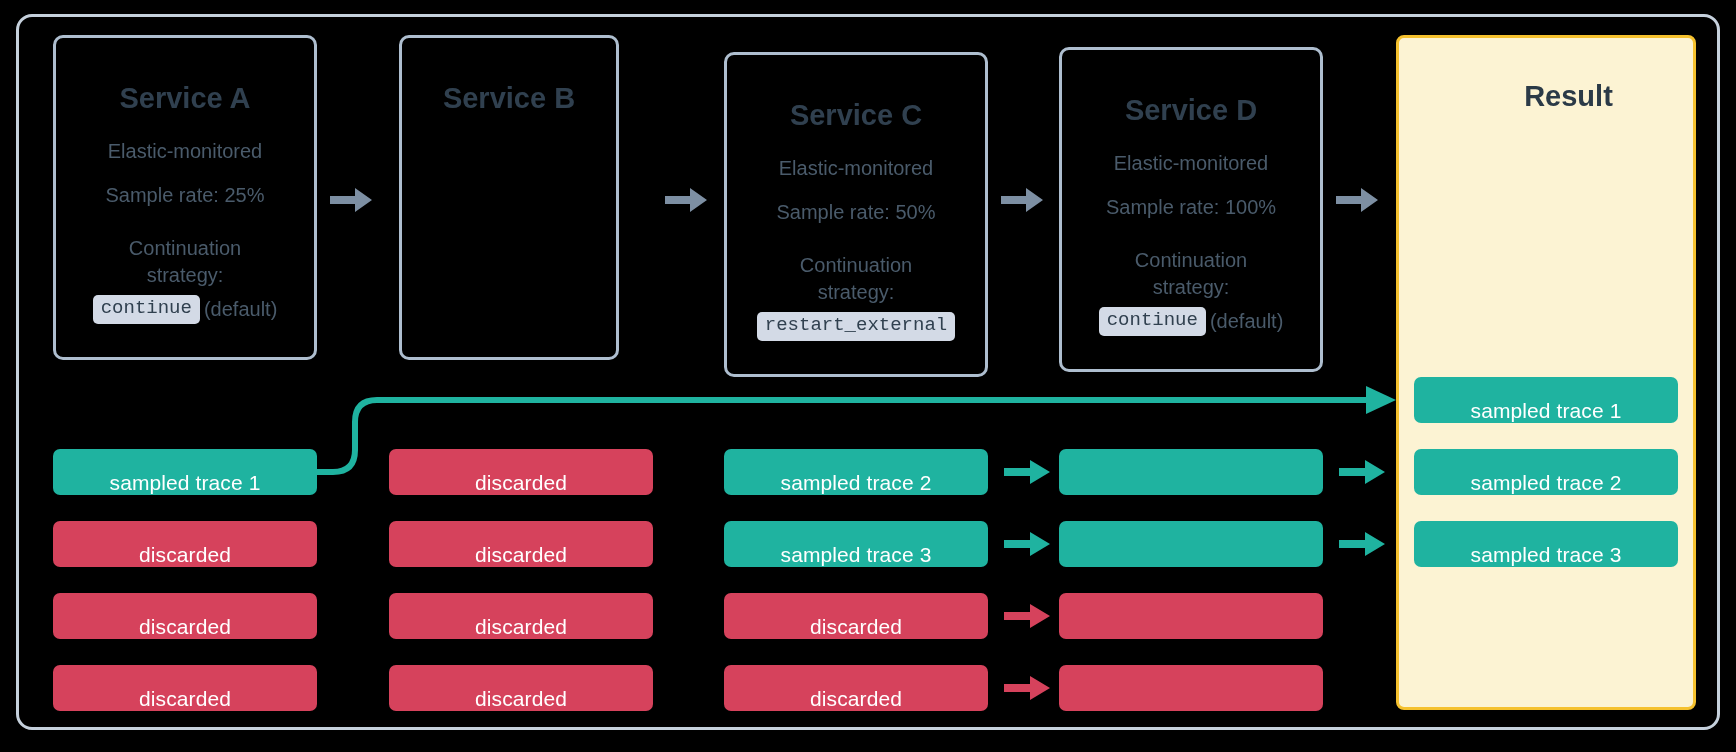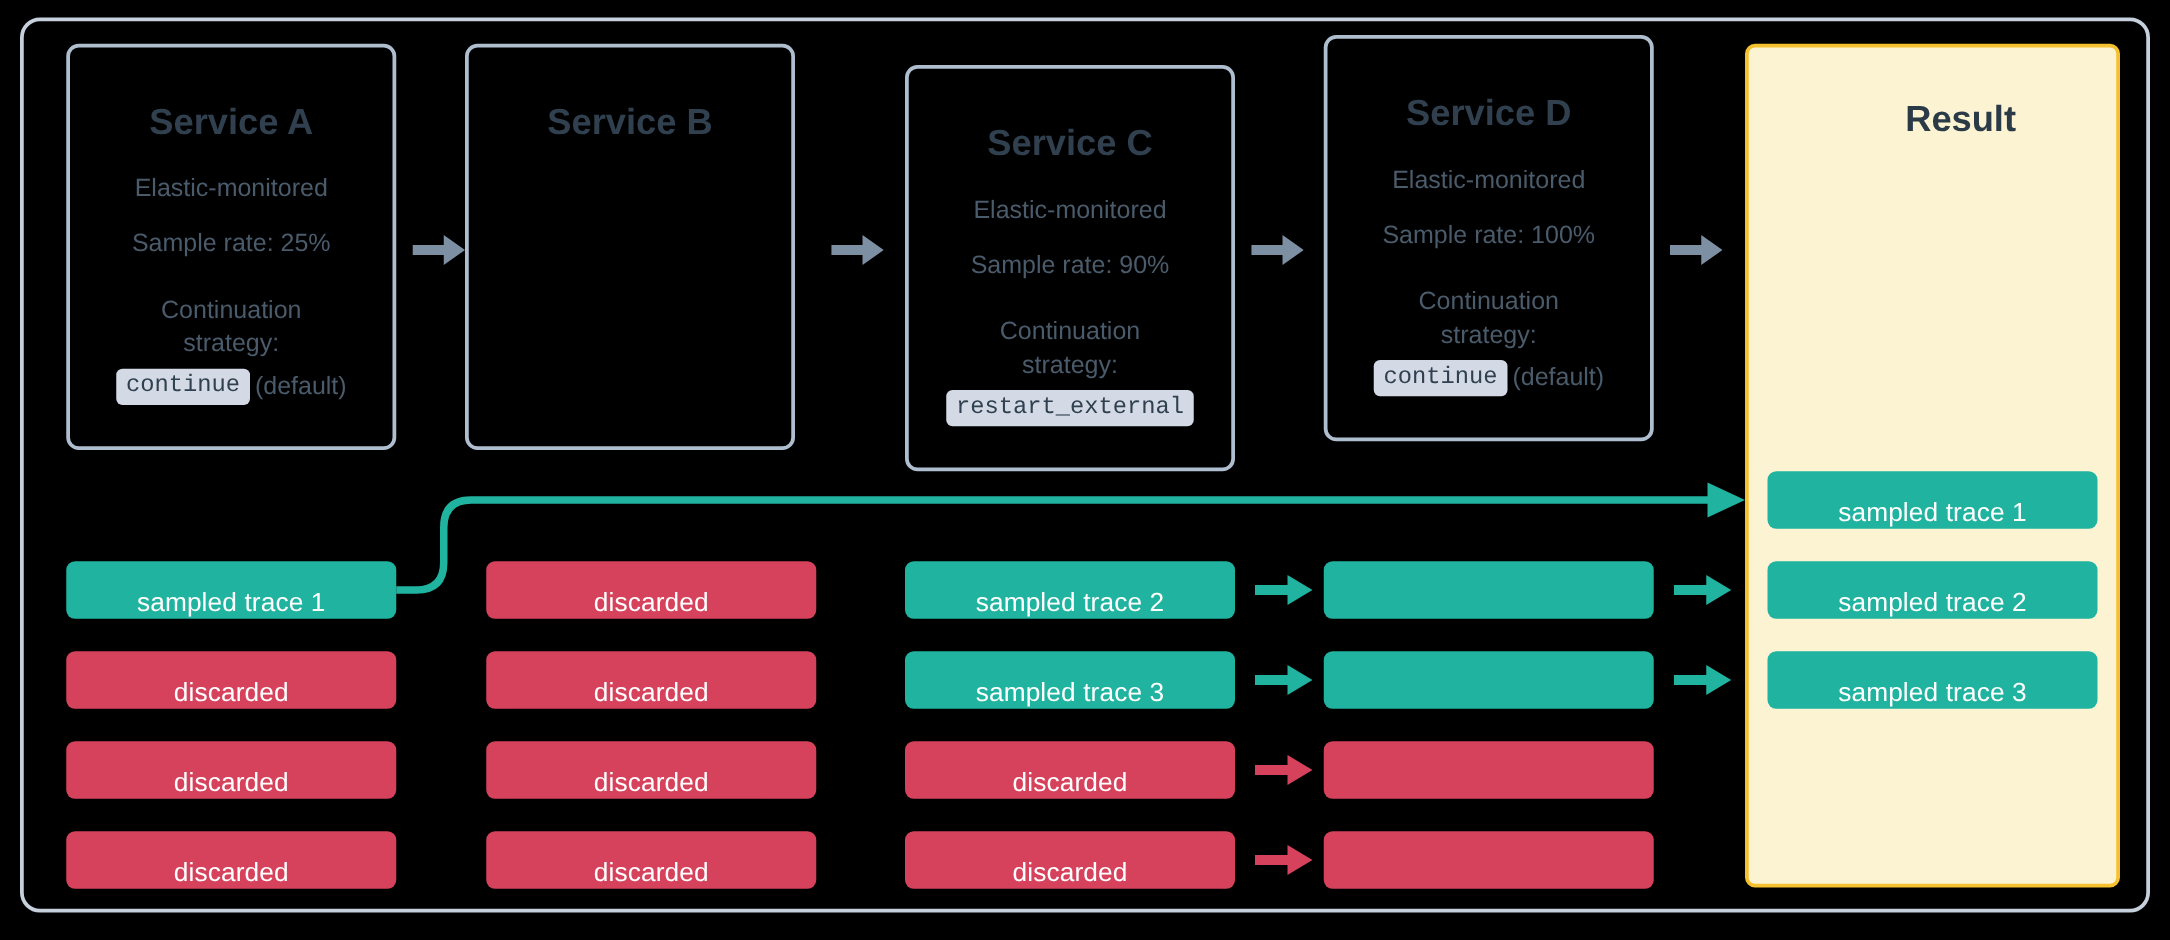--- a/index.html
+++ b/index.html
@@ -164,38 +164,38 @@
     <div class="service-strategy-label">
       <div>Continuation</div>
       <div>strategy:</div>
     </div>
     <div class="strategy-line">
       <span class="code-chip">continue</span>
       <span class="default-note">(default)</span>
     </div>
   </div>
 
-  <div class="service-card" style="left:372px; top:35px; width:264px; height:325px;">
+  <div class="service-card" style="left:399px; top:35px; width:220px; height:325px;">
     <div class="service-title">Service B</div>
   </div>
 
   <div class="service-card" style="left:724px; top:52px; width:264px; height:325px;">
     <div class="service-title">Service C</div>
     <div class="service-sub">Elastic-monitored</div>
-    <div class="service-rate">Sample rate: 90%</div>
+    <div class="service-rate">Sample rate: 50%</div>
     <div class="service-strategy-label">
       <div>Continuation</div>
       <div>strategy:</div>
     </div>
     <div class="strategy-line">
       <span class="code-chip">restart_external</span>
     </div>
   </div>
 
-  <div class="service-card" style="left:1059px; top:28px; width:264px; height:325px;">
+  <div class="service-card" style="left:1059px; top:47px; width:264px; height:325px;">
     <div class="service-title">Service D</div>
     <div class="service-sub">Elastic-monitored</div>
     <div class="service-rate">Sample rate: 100%</div>
     <div class="service-strategy-label">
       <div>Continuation</div>
       <div>strategy:</div>
     </div>
     <div class="strategy-line">
       <span class="code-chip">continue</span>
       <span class="default-note">(default)</span>

